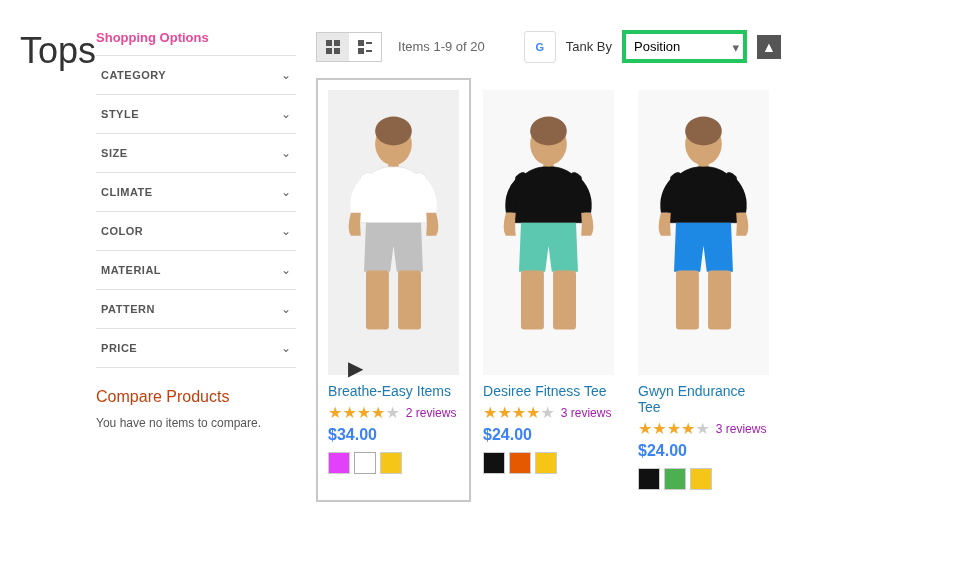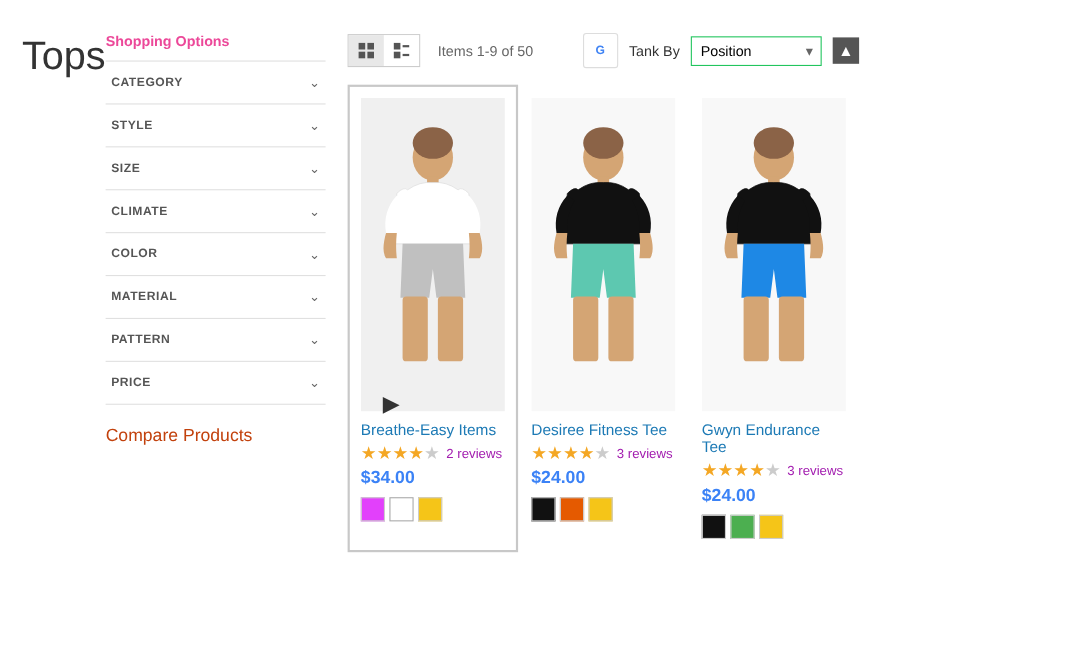--- a/index.html
+++ b/index.html
@@ -35,21 +35,21 @@
     .view-buttons { display: flex; border: 1px solid #ccc; }
     .view-btn { width: 32px; height: 28px; display: flex; align-items: center; justify-content: center; cursor: pointer; background: #fff; border: none; }
     .view-btn.active { background: #e8e8e8; }
     .view-btn svg { width: 16px; height: 16px; }
 
     .items-count { font-size: 13px; color: #666; margin-left: 8px; }
 
     .google-icon { width: 32px; height: 32px; background: #fff; border: 1px solid #ddd; border-radius: 3px; display: flex; align-items: center; justify-content: center; font-size: 11px; font-weight: bold; color: #4285f4; }
 
     .sort-label { font-size: 13px; color: #333; }
-    .sort-select { padding: 5px 25px 5px 8px; border: 1px solid #22c55e; font-size: 13px; background: #fff; cursor: pointer; appearance: none; -webkit-appearance: none; padding-right: 25px; }
+    .sort-select { padding: 5px 25px 5px 8px; border: 4px solid #22c55e; font-size: 13px; background: #fff; cursor: pointer; appearance: none; -webkit-appearance: none; padding-right: 25px; }
     .sort-wrapper { position: relative; display: inline-block; }
     .sort-wrapper::after { content: '▾'; position: absolute; right: 8px; top: 50%; transform: translateY(-50%); pointer-events: none; color: #666; }
 
     .up-arrow-btn { width: 24px; height: 24px; background: #555; color: #fff; border: none; cursor: pointer; display: flex; align-items: center; justify-content: center; font-size: 14px; }
 
     
     .product-grid { display: grid; grid-template-columns: repeat(3, 1fr); gap: 0; }
 
     .product-card { padding: 10px; border: 2px solid transparent; cursor: pointer; position: relative; }
     .product-card:first-child { border: 2px solid #c8c8c8; }
@@ -116,20 +116,23 @@
             <span class="chevron">⌄</span>
           </div>
           <div class="filter-item">
             <span class="filter-label">PRICE</span>
             <span class="chevron">⌄</span>
           </div>
         </div>
 
       <div class="compare-section">
         <div class="compare-title">Compare Products</div>
+        <div class="compare-text">
+          <span>You have no items to compare.</span>
+        </div>
       </div>
     </div>
 
     <div class="content-area">
 
       <div class="toolbar">
         <div class="toolbar-left">
           <div class="view-buttons">
             <button class="view-btn active" title="Grid View">
               <svg viewBox="0 0 16 16" fill="#555">
@@ -141,21 +144,21 @@
             </button>
             <button class="view-btn" title="List View">
               <svg viewBox="0 0 16 16" fill="#555">
                 <rect x="1" y="1" width="6" height="6"></rect>
                   <rect x="9" y="3" width="6" height="2"></rect>
                 <rect x="1" y="9" width="6" height="6"></rect>
                   <rect x="9" y="11" width="6" height="2"></rect>
               </svg>
             </button>
           </div>
-          <span class="items-count">Items 1-9 of 50</span>
+          <span class="items-count">Items 1-9 of 20</span>
         </div>
         <div class="toolbar-right">
           <div class="google-icon">G</div>
           <span class="sort-label">Tank By</span>
           <div class="sort-wrapper">
             <select class="sort-select" id="sort-select"><option value="Position">Position</option><option value="Product Name">Product Name</option><option value="Price">Price</option></select>
           </div>
           <button class="up-arrow-btn">▲</button>
         </div>
       </div>

